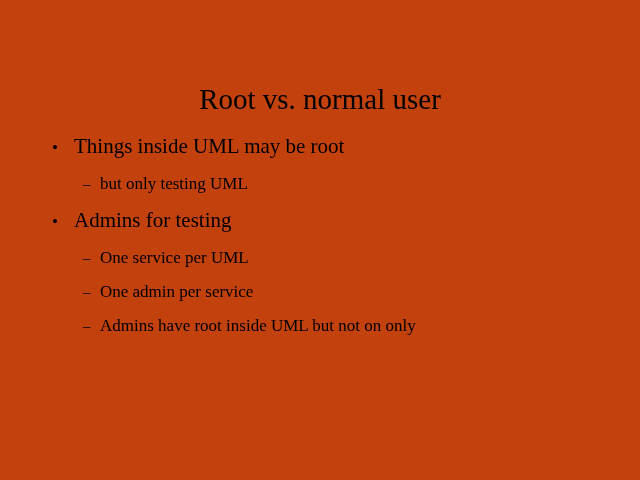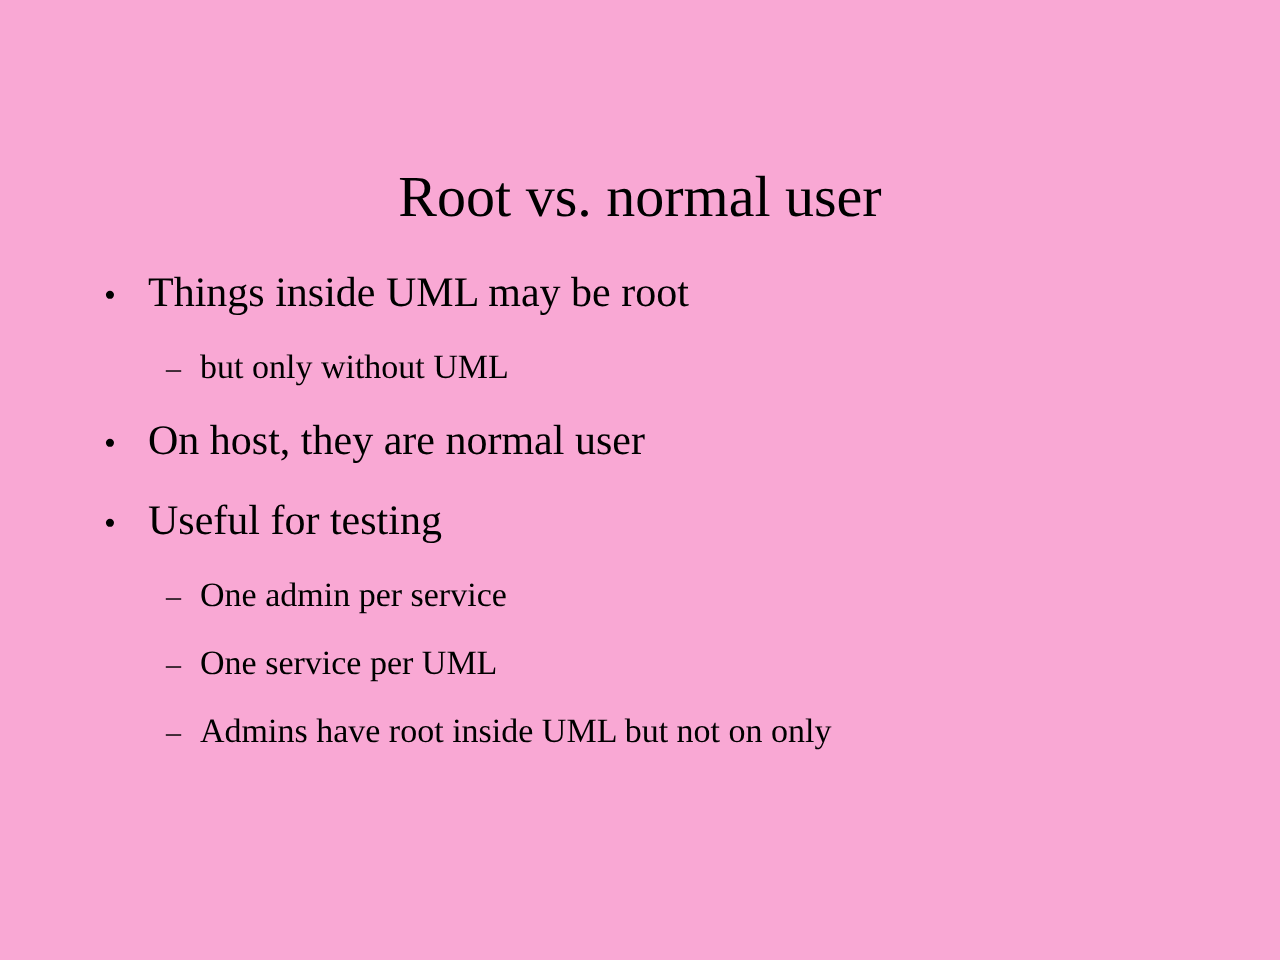--- a/index.html
+++ b/index.html
@@ -11,21 +11,21 @@
     height: 480px;
     background: #ffffff;
     font-family: "Liberation Serif", "DejaVu Serif", serif;
     color: #000000;
     overflow: hidden;
   }
   .slide {
     position: relative;
     width: 640px;
     height: 480px;
-    background: #f9a8d4;
+    background: #c2410c;
   }
   .slide-title {
     position: absolute;
     top: 63px;
     left: 0;
     width: 640px;
     text-align: center;
     font-size: 29px;
     line-height: 34px;
     font-weight: normal;
@@ -80,38 +80,35 @@
 
   <h1 class="slide-title">Root vs. normal user</h1>
 
   <div class="body-list">
 
     <div class="bullet-row level-1">
       <span class="bullet-marker">•</span><span class="bullet-text">Things inside UML may be root</span>
     </div>
 
     <div class="bullet-row level-2">
-      <span class="bullet-marker">–</span><span class="bullet-text">but only without UML</span>
+      <span class="bullet-marker">–</span><span class="bullet-text">but only testing UML</span>
     </div>
 
-    <div class="bullet-row level-1">
-      <span class="bullet-marker">•</span><span class="bullet-text">On host, they are normal user</span>
-    </div>
 
     <div class="bullet-row level-1">
-      <span class="bullet-marker">•</span><span class="bullet-text">Useful for testing</span>
+      <span class="bullet-marker">•</span><span class="bullet-text">Admins for testing</span>
     </div>
 
 
     <div class="bullet-row level-2">
-      <span class="bullet-marker">–</span><span class="bullet-text">One admin per service</span>
+      <span class="bullet-marker">–</span><span class="bullet-text">One service per UML</span>
     </div>
 
     <div class="bullet-row level-2">
-      <span class="bullet-marker">–</span><span class="bullet-text">One service per UML</span>
+      <span class="bullet-marker">–</span><span class="bullet-text">One admin per service</span>
     </div>
 
     <div class="bullet-row level-2">
       <span class="bullet-marker">–</span><span class="bullet-text">Admins have root inside UML but not on only</span>
     </div>
 
   </div>
 </div>
 
 </body></html>

